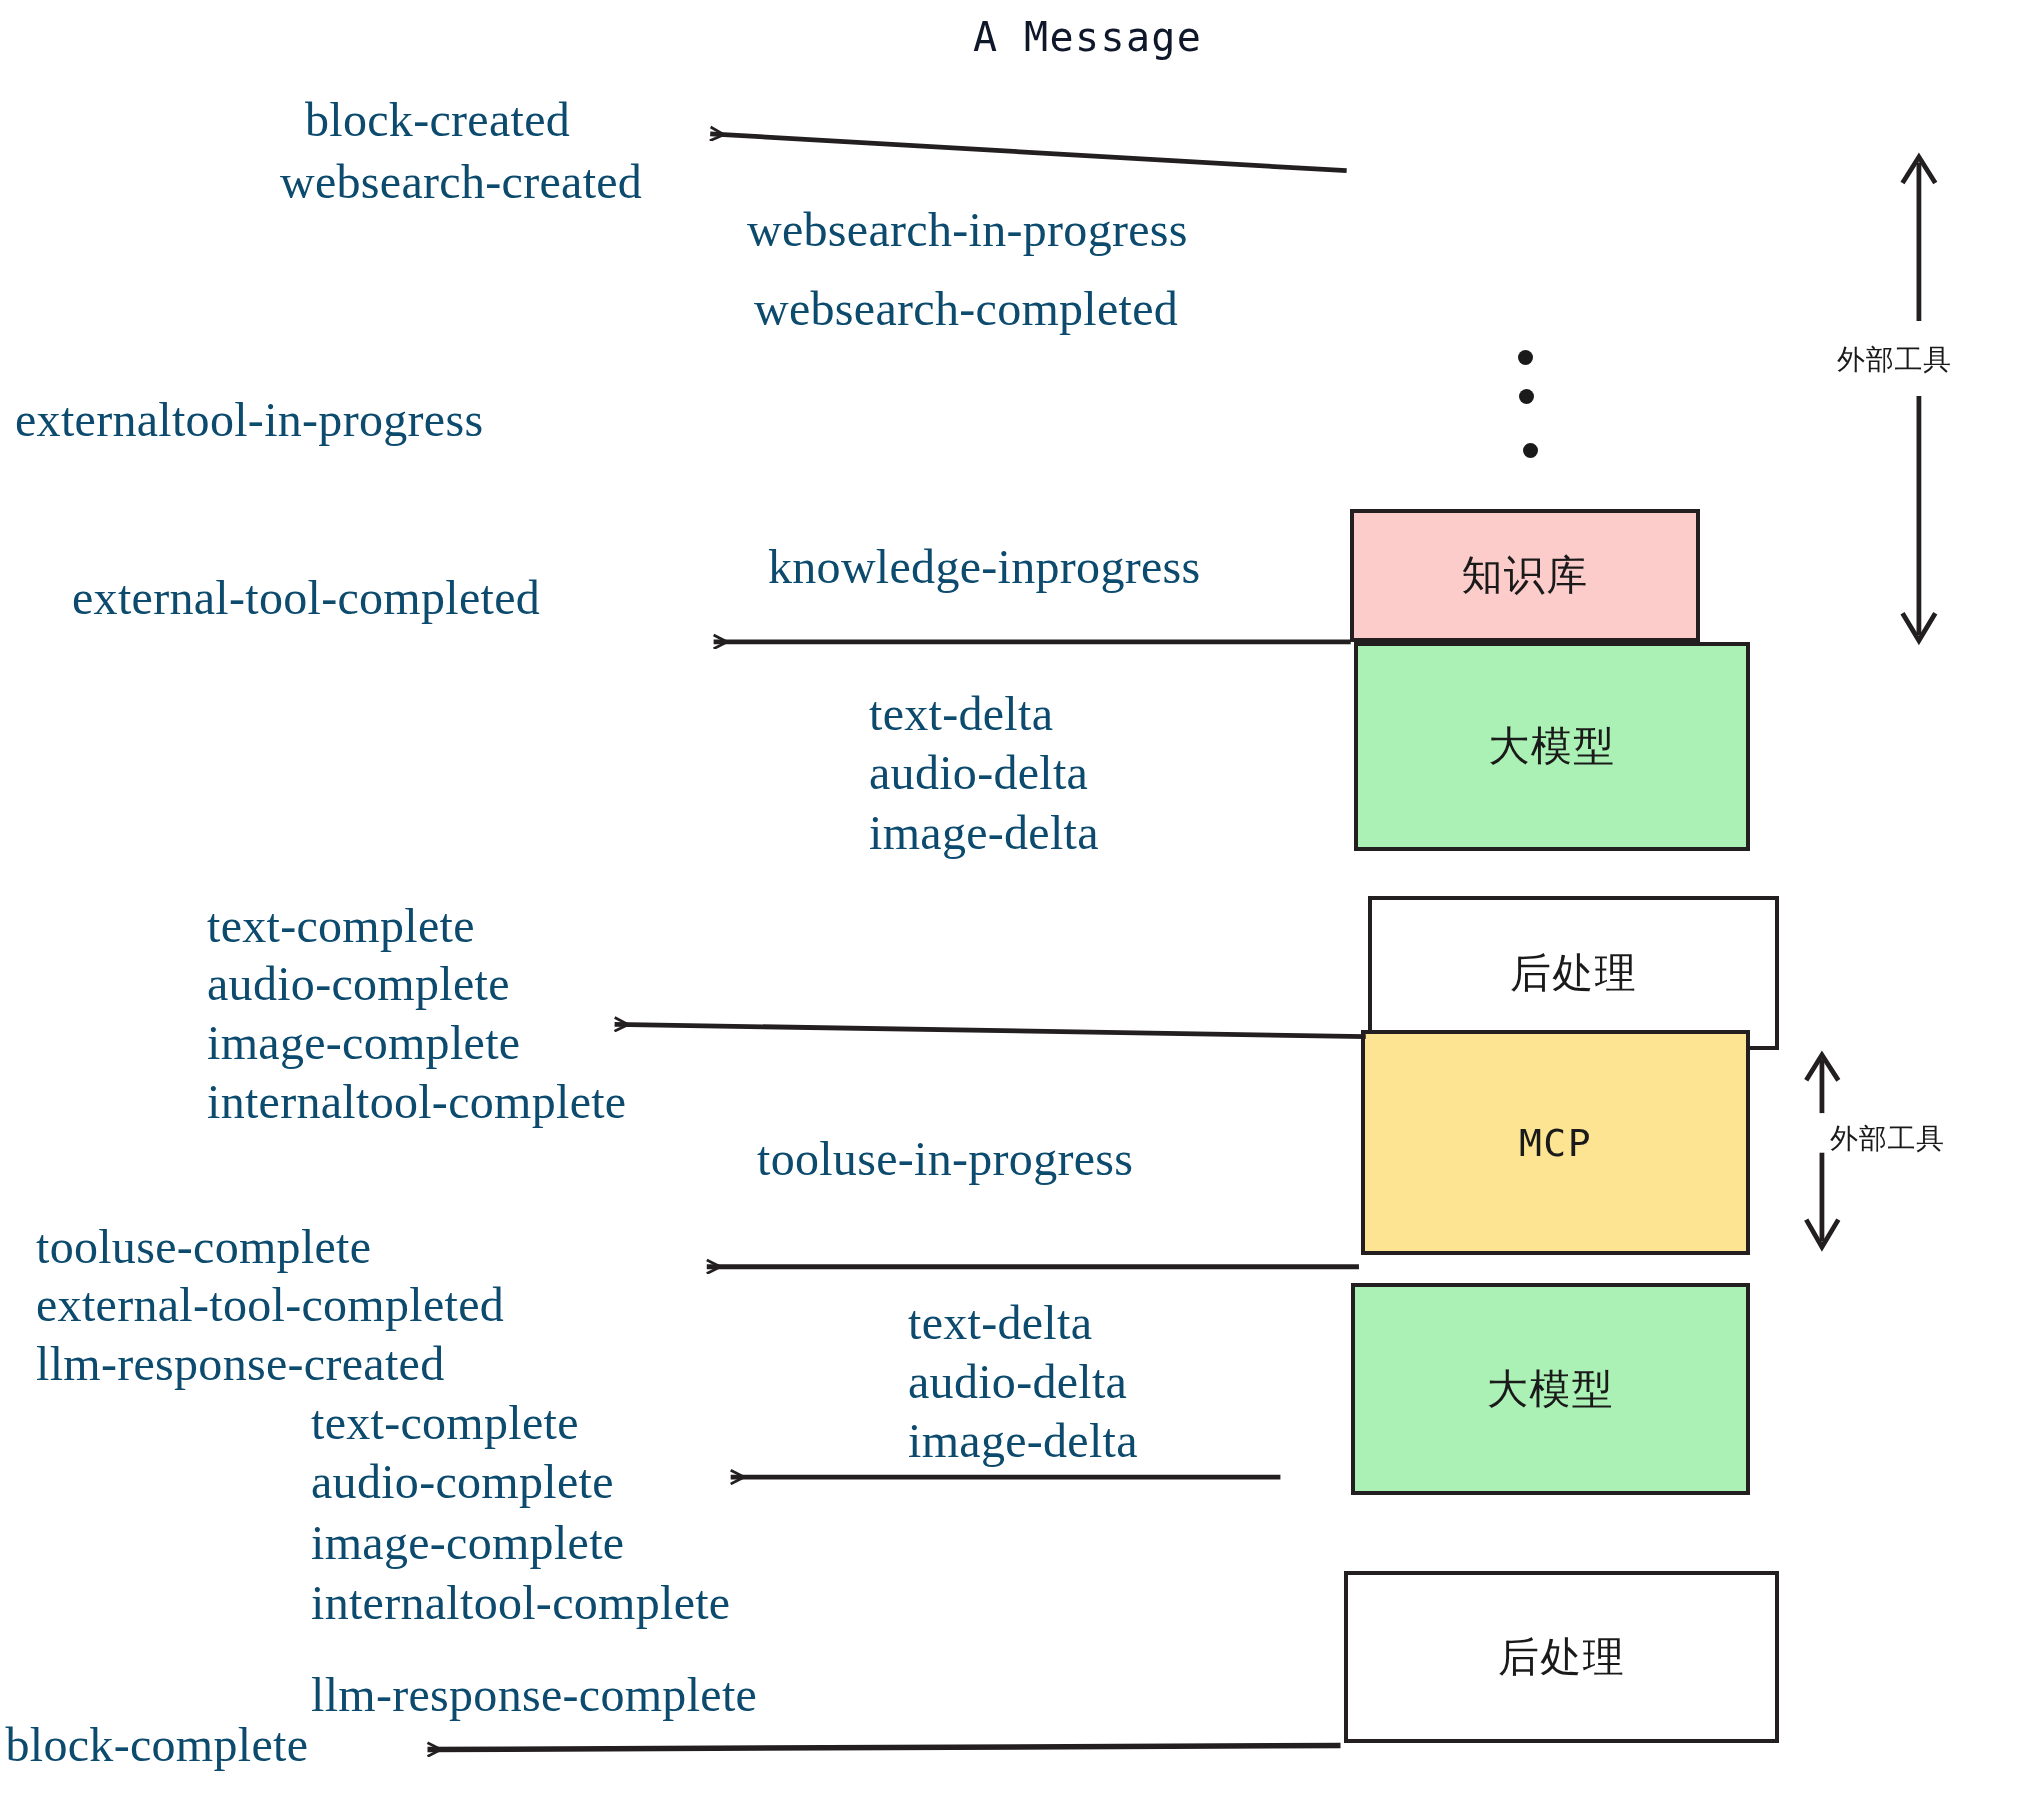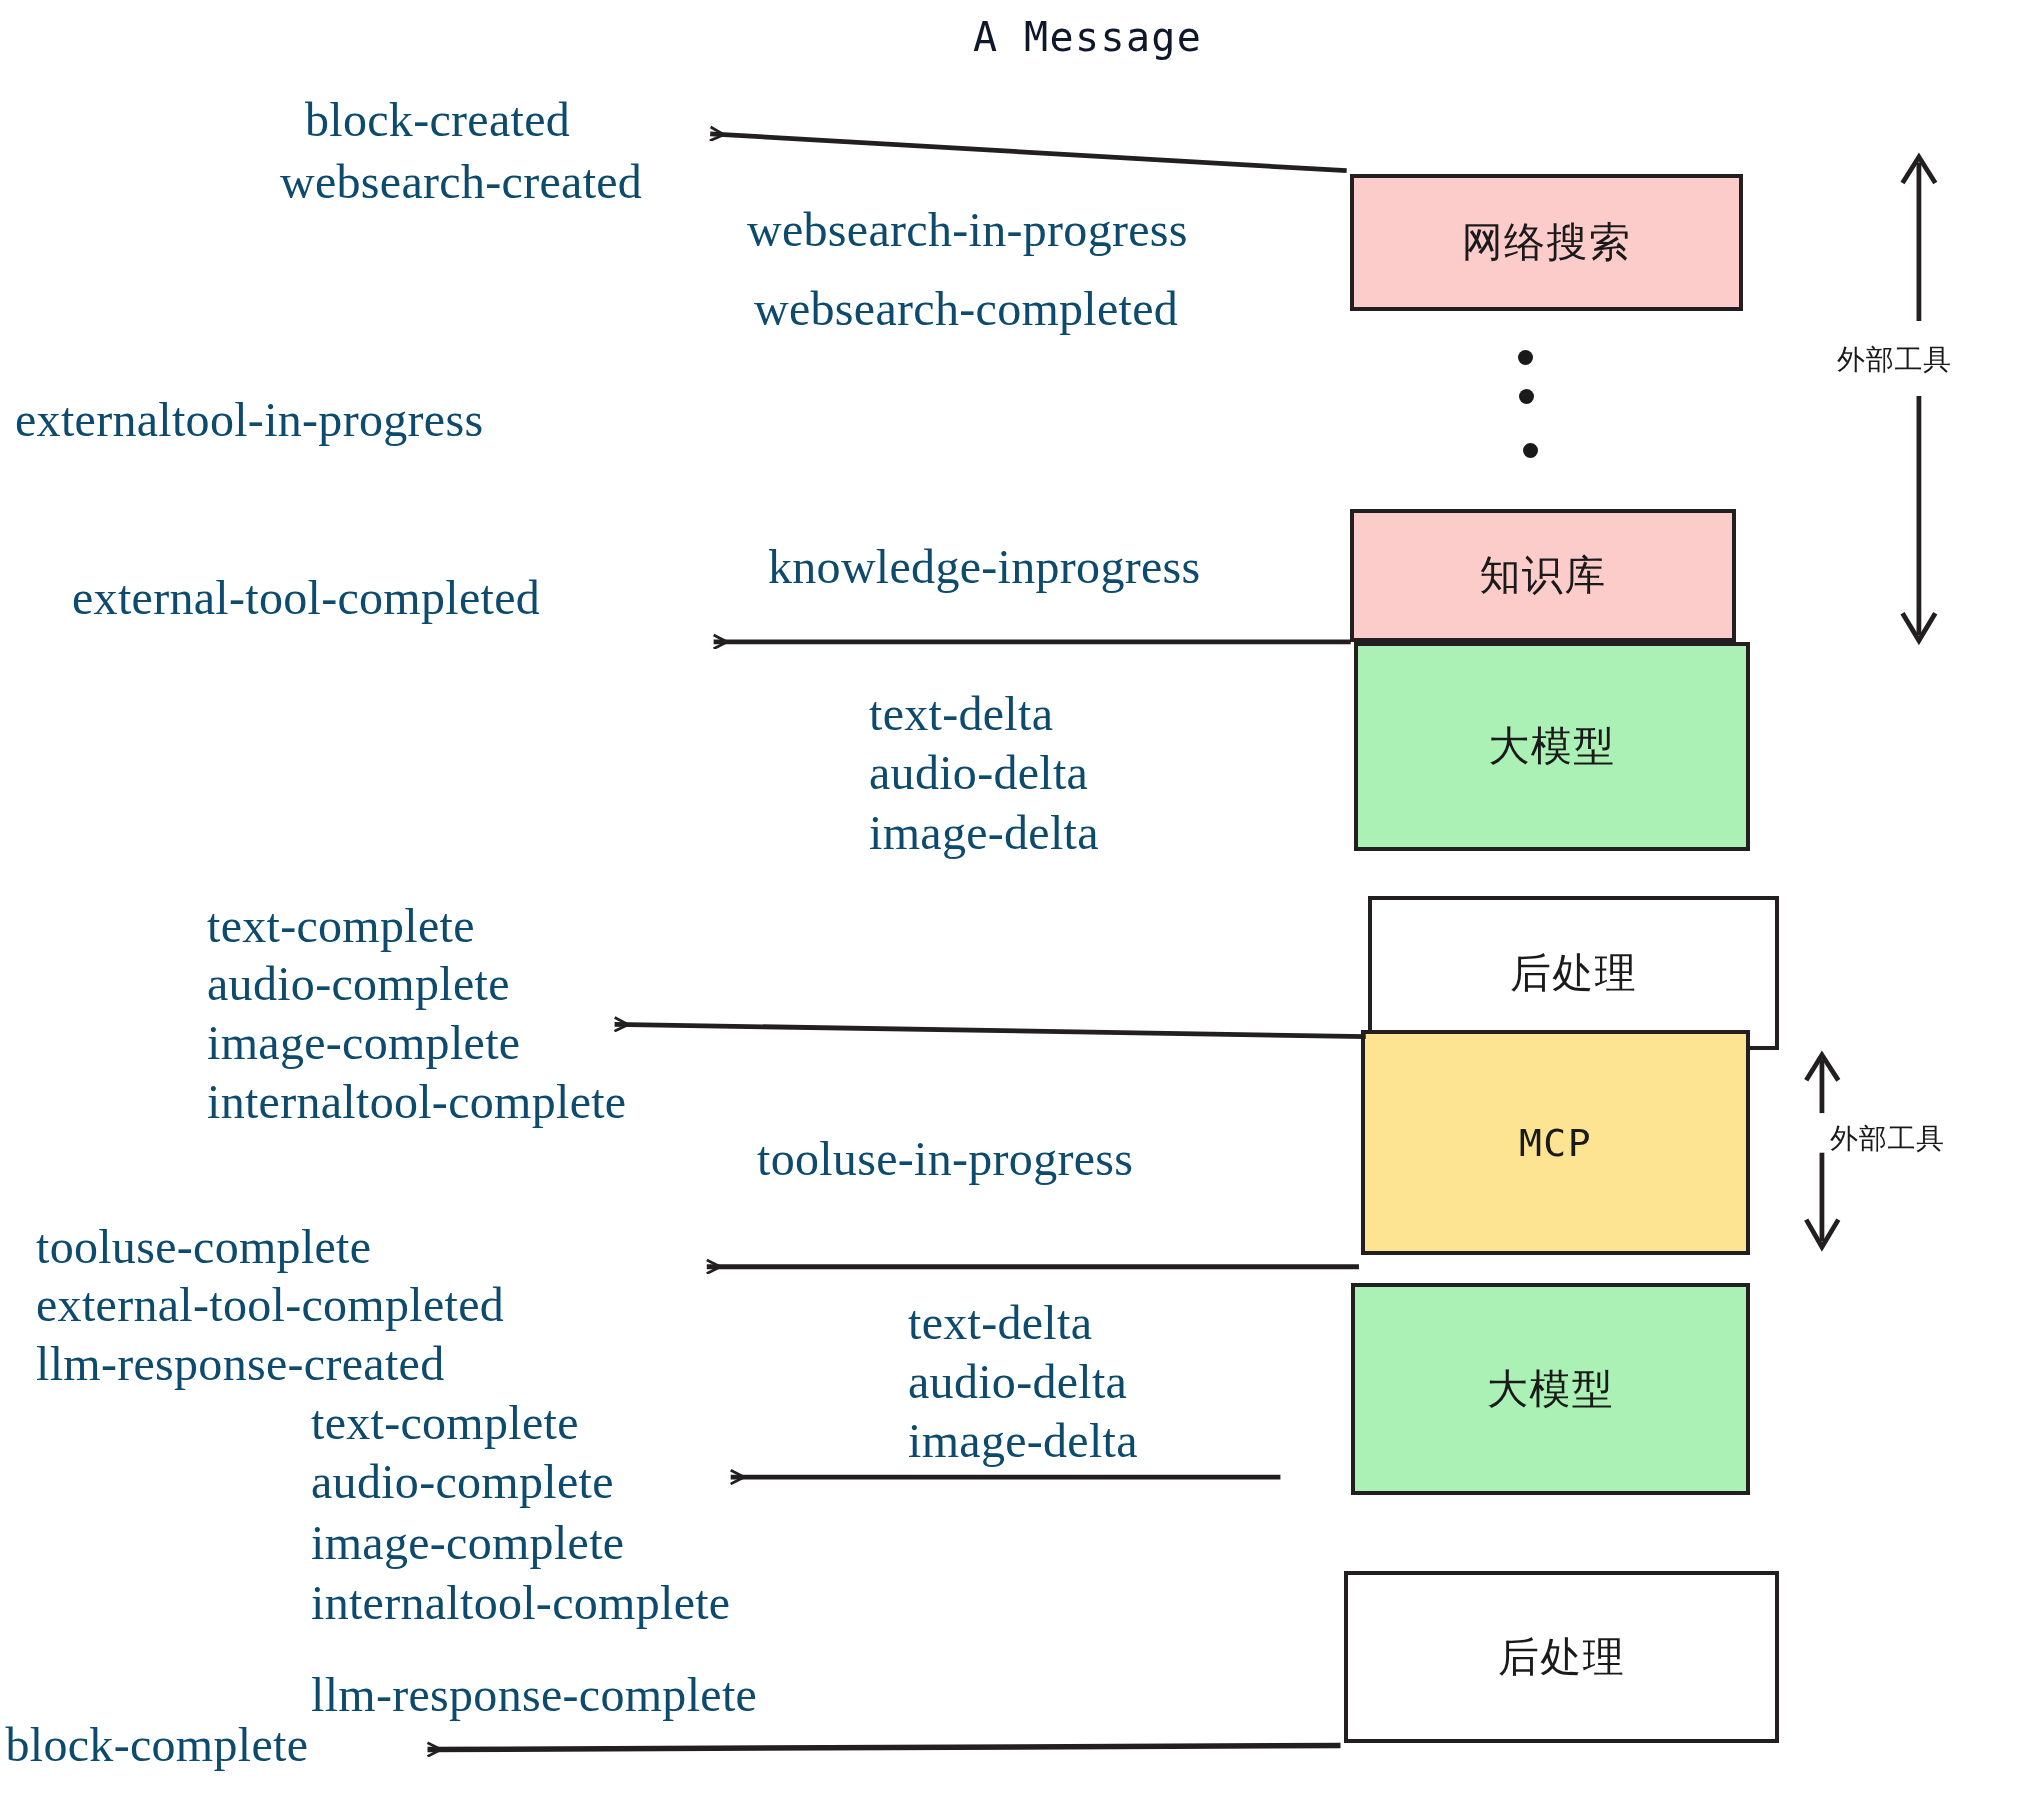--- a/index.html
+++ b/index.html
@@ -105,25 +105,22 @@
   <div class="lbl" style="left:908px; top:1358px;">audio-delta</div>
   <div class="lbl" style="left:908px; top:1417px;">image-delta</div>
 
   <div class="lbl" style="left:311px; top:1399px;">text-complete</div>
   <div class="lbl" style="left:311px; top:1458px;">audio-complete</div>
   <div class="lbl" style="left:311px; top:1519px;">image-complete</div>
   <div class="lbl" style="left:311px; top:1579px;">internaltool-complete</div>
   <div class="lbl" style="left:311px; top:1639px;margin-top:32px;">llm-response-complete</div>
   <div class="lbl" style="left:5.5px; top:1721px;">block-complete</div>
 
-  <div class="box" style="left:1350px; top:174px; width:393px; height:137px; background:#FCCCCB;">
-    <span>网络搜索</span>
-  </div>
 
-  <div class="box" style="left:1350px; top:509px; width:386px; height:133px; background:#FCCCCB;">
+  <div class="box" style="left:1350px; top:509px; width:350px; height:133px; background:#FCCCCB;">
     <span>知识库</span>
   </div>
 
   <div class="box" style="left:1354px; top:642px; width:396px; height:209px; background:#ABF0B5;">
     <span>大模型</span>
   </div>
 
   <div class="box" style="left:1368px; top:896px; width:411px; height:154px; background:#FFFFFF;">
     <span>后处理</span>
   </div>

